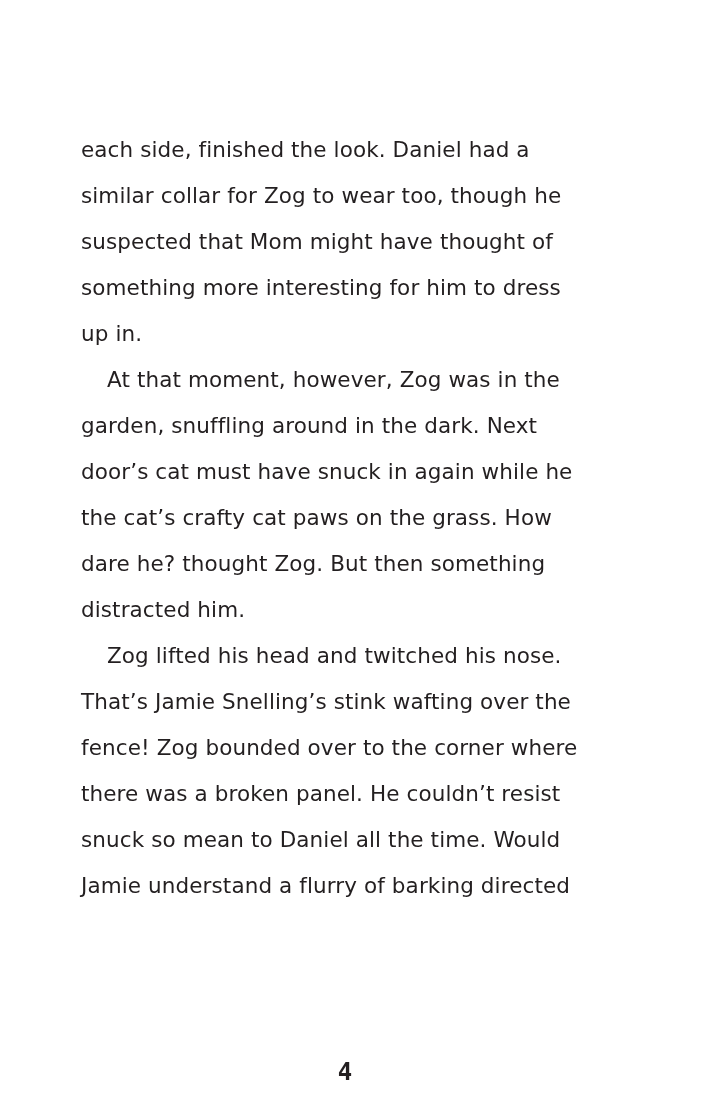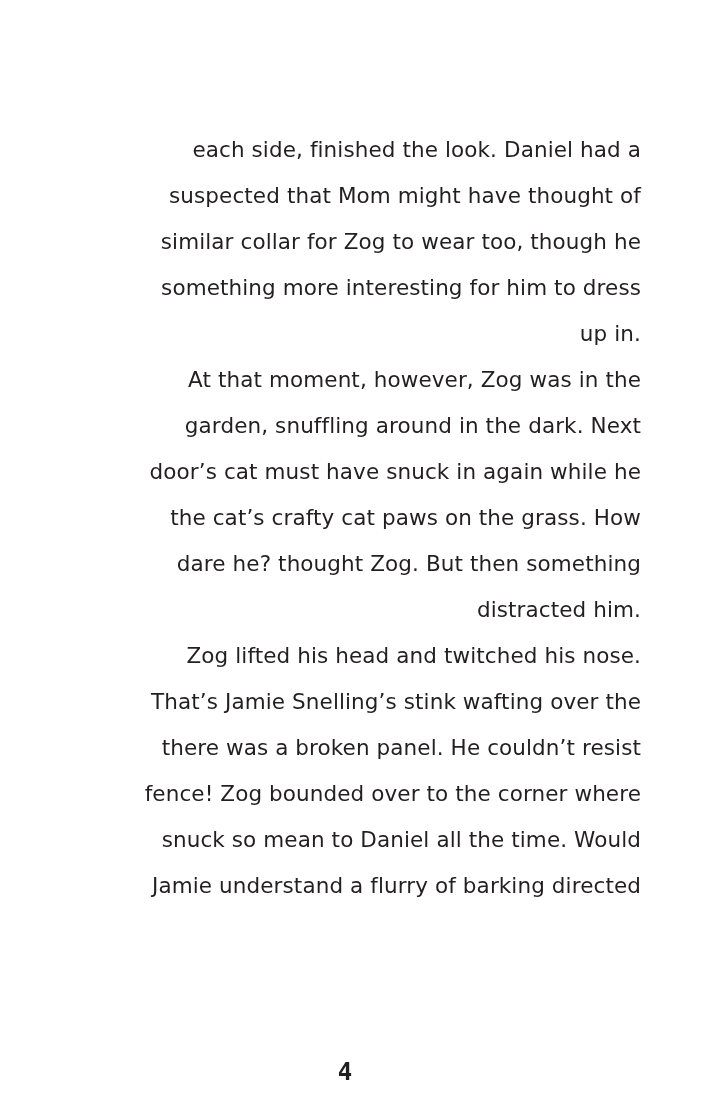--- a/index.html
+++ b/index.html
@@ -1,50 +1,50 @@
 <!DOCTYPE html>
 <html><head>
   <meta charset="utf-8">
   <style>
     html, body { margin: 0; padding: 0; background: #ffffff; }
     body {
       width: 720px; height: 1116px; position: relative; overflow: hidden;
       font-family: "DejaVu Sans", sans-serif; color: #231f20;
     }
-    .page { position: absolute; left: 81px; top: 127px; width: 560px; text-align: right; }
+    .page { position: absolute; left: 81px; top: 127px; width: 560px; }
     .line {
       height: 46px; line-height: 46px; font-size: 21.5px;
       white-space: nowrap; letter-spacing: 0.1px;
     }
     .indent { padding-left: 26px; }
     .it { }
     .page-number {
       position: absolute; left: 0; width: 690px; top: 1058px; text-align: center;
       font-size: 24px; font-weight: bold; font-family: "DejaVu Sans Mono", monospace;
     }
   </style>
 </head>
 <body>
 
 <div class="page">
 
   <div class="line"><span>each side, finished the look. Daniel had a</span></div>
+  <div class="line"><span>similar collar for Zog to wear too, though he</span></div>
   <div class="line"><span>suspected that Mom might have thought of</span></div>
-  <div class="line"><span>similar collar for Zog to wear too, though he</span></div>
   <div class="line"><span>something more interesting for him to dress</span></div>
   <div class="line"><span>up in.</span></div>
 
   <div class="line indent"><span>At that moment, however, Zog was in the</span></div>
   <div class="line"><span>garden, snuffling around in the dark. Next</span></div>
   <div class="line"><span>door’s cat must have snuck in again while he</span></div>
   <div class="line"><span>the cat’s crafty cat paws on the grass. </span><span class="it">How</span></div>
   <div class="line"><span class="it">dare he?</span><span> thought Zog. But then something</span></div>
   <div class="line"><span>distracted him.</span></div>
 
   <div class="line indent"><span>Zog lifted his head and twitched his nose.</span></div>
   <div class="line"><span class="it">That’s Jamie Snelling’s stink wafting over the</span></div>
+  <div class="line"><span class="it">fence!</span><span> Zog bounded over to the corner where</span></div>
   <div class="line"><span>there was a broken panel. He couldn’t resist</span></div>
-  <div class="line"><span class="it">fence!</span><span> Zog bounded over to the corner where</span></div>
   <div class="line"><span>snuck so mean to Daniel all the time. Would</span></div>
   <div class="line"><span>Jamie understand a flurry of barking directed</span></div>
 </div>
 
 <div class="page-number">4</div>
 
 </body></html>

